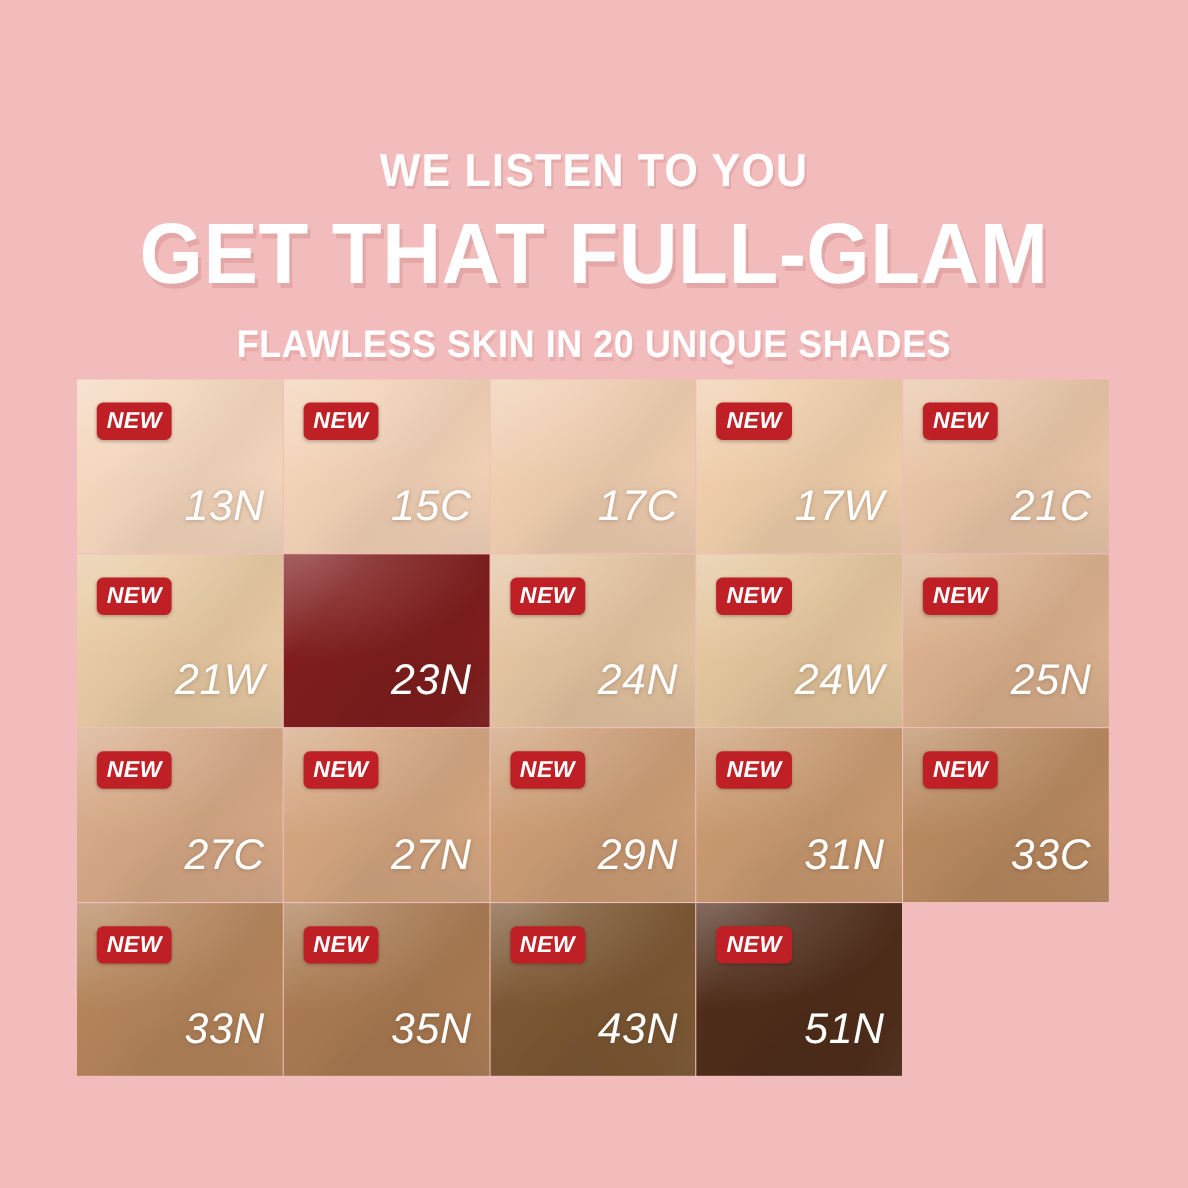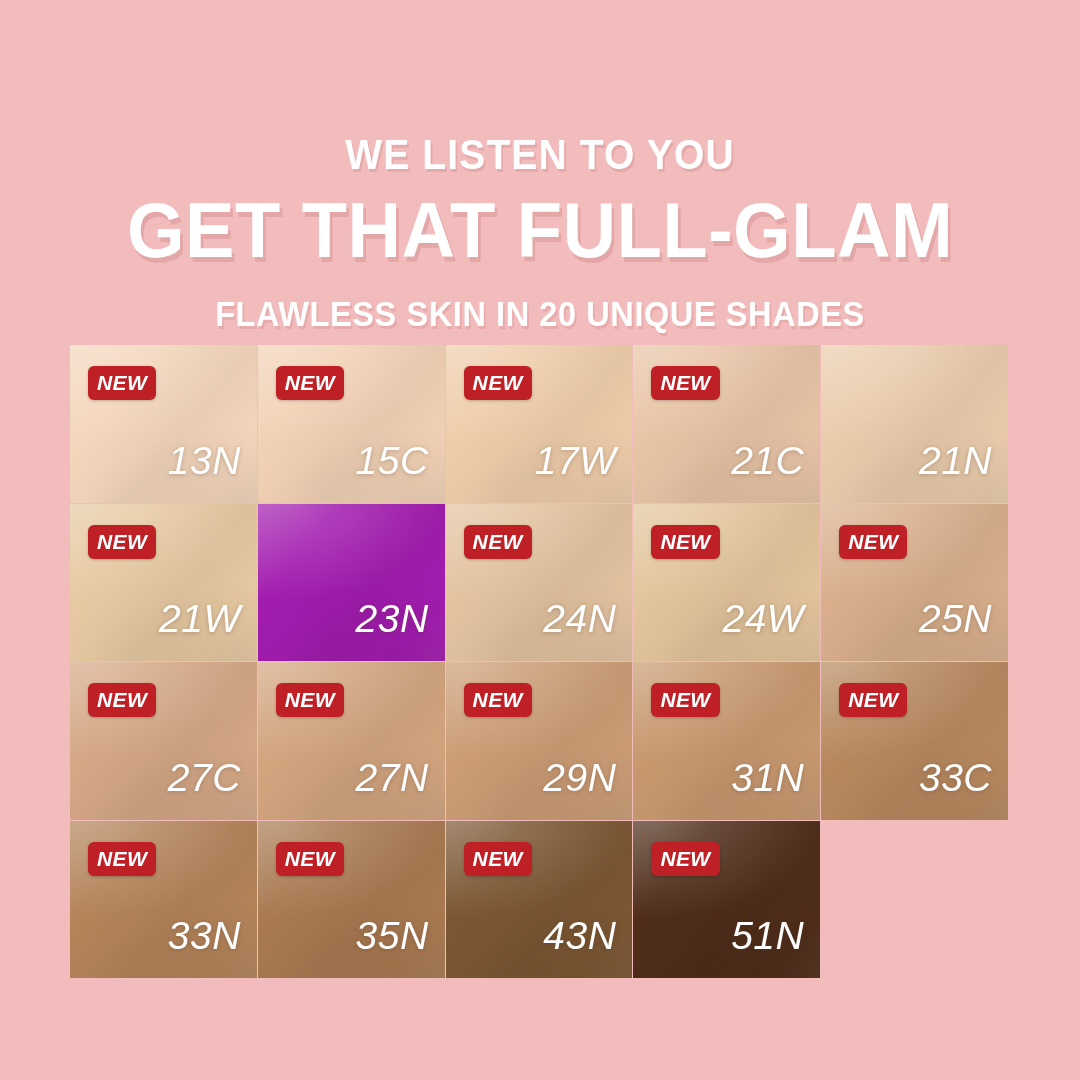--- a/index.html
+++ b/index.html
@@ -172,48 +172,48 @@
         <span class="badge">NEW</span>
         <span class="code">13N</span>
       </div>
       <div class="swatch" style="background: rgb(242, 210, 182);">
         <div class="sweep-a"></div>
         <div class="sweep-b"></div>
         <div class="sweep-c"></div>
         <span class="badge">NEW</span>
         <span class="code">15C</span>
       </div>
+      <div class="swatch" style="background: rgb(239, 205, 175);">
+        <div class="sweep-a"></div>
+        <div class="sweep-b"></div>
+        <div class="sweep-c"></div>
+        <span class="code">17C</span>
+      </div>
       <div class="swatch" style="background: rgb(239, 205, 170);">
         <div class="sweep-a"></div>
         <div class="sweep-b"></div>
         <div class="sweep-c"></div>
         <span class="badge">NEW</span>
         <span class="code">17W</span>
       </div>
       <div class="swatch" style="background: rgb(232, 196, 166);">
         <div class="sweep-a"></div>
         <div class="sweep-b"></div>
         <div class="sweep-c"></div>
         <span class="badge">NEW</span>
         <span class="code">21C</span>
       </div>
-      <div class="swatch" style="background: rgb(234, 204, 172);">
-        <div class="sweep-a"></div>
-        <div class="sweep-b"></div>
-        <div class="sweep-c"></div>
-        <span class="code">21N</span>
-      </div>
       <div class="swatch" style="background: rgb(231, 201, 162);">
         <div class="sweep-a"></div>
         <div class="sweep-b"></div>
         <div class="sweep-c"></div>
         <span class="badge">NEW</span>
         <span class="code">21W</span>
       </div>
-      <div class="swatch" style="background: #a21caf;">
+      <div class="swatch" style="background: #7f1d1d;">
         <div class="sweep-a"></div>
         <div class="sweep-b"></div>
         <div class="sweep-c"></div>
         <span class="code">23N</span>
       </div>
       <div class="swatch" style="background: rgb(227, 195, 160);">
         <div class="sweep-a"></div>
         <div class="sweep-b"></div>
         <div class="sweep-c"></div>
         <span class="badge">NEW</span>

